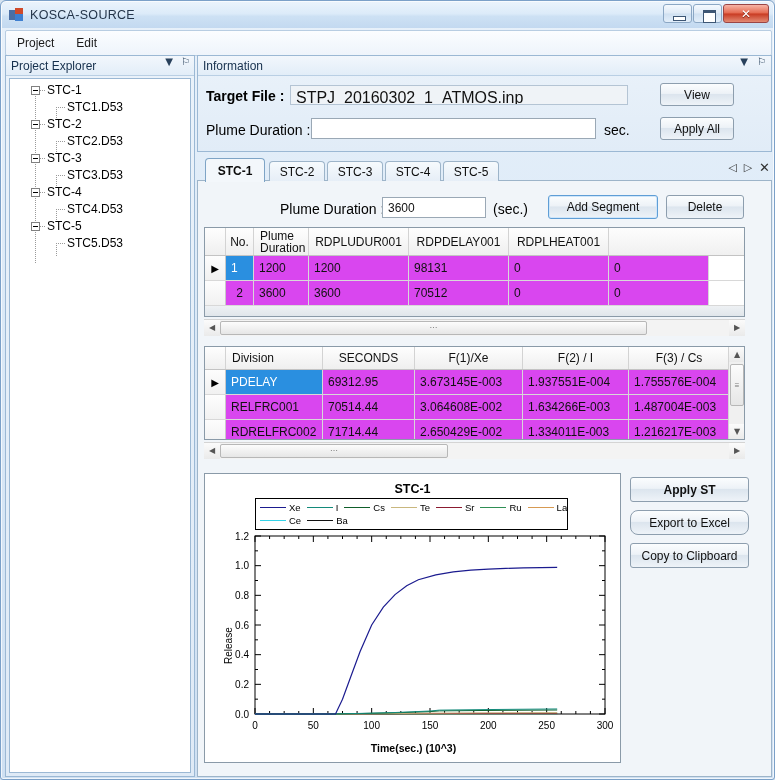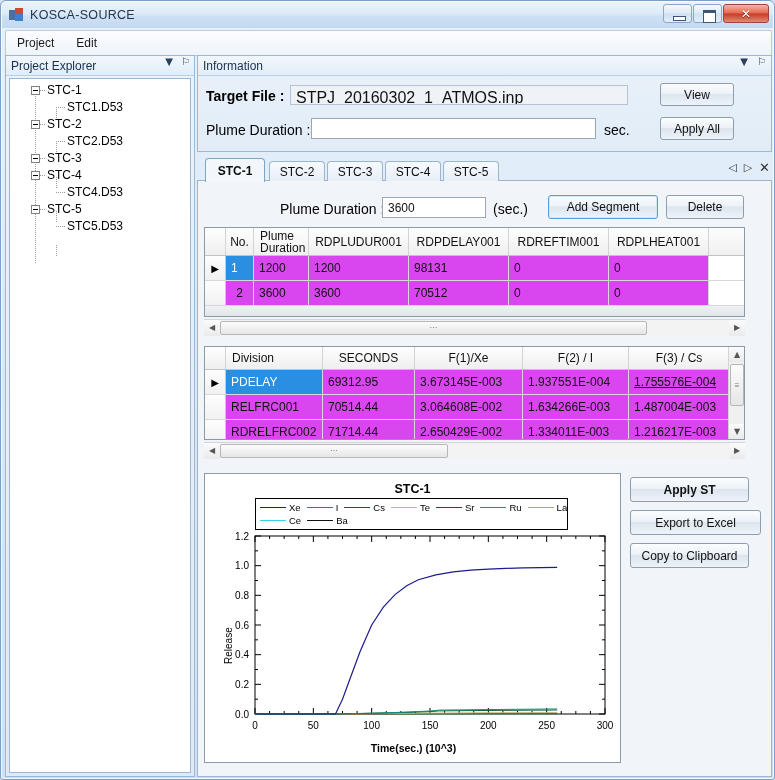--- a/index.html
+++ b/index.html
@@ -306,20 +306,24 @@
       <div class="tnode">
         <span class="dotstub" style="left:46px;top:8px;width:10px;"></span>
         <span class="lbl" style="left:57px;">STC2.D53</span>
       </div>
 
       <div class="tnode">
         <span class="expander" style="left:21px;"></span>
         <span class="dotstub" style="left:30px;top:8px;width:6px;"></span>
         <span class="lbl" style="left:37px;">STC-3</span>
       </div>
+      <div class="tnode">
+        <span class="dotstub" style="left:46px;top:8px;width:10px;"></span>
+        <span class="lbl" style="left:57px;">STC3.D53</span>
+      </div>
 
       <div class="tnode">
         <span class="expander" style="left:21px;"></span>
         <span class="dotstub" style="left:30px;top:8px;width:6px;"></span>
         <span class="lbl" style="left:37px;">STC-4</span>
       </div>
       <div class="tnode">
         <span class="dotstub" style="left:46px;top:8px;width:10px;"></span>
         <span class="lbl" style="left:57px;">STC4.D53</span>
       </div>
@@ -381,21 +385,20 @@
         <div class="btn" style="left:468px;top:14px;width:78px;height:24px;">Delete</div>
 
         <div class="grid" style="left:6px;top:46px;width:541px;height:90px;">
           <div class="grid-head">
             <div class="gh" style="width:21px;"></div>
             <div class="gh ctr" style="width:28px;">No.</div>
             <div class="gh" style="width:55px;">Plume
 Duration</div>
             <div class="gh ctr" style="width:100px;">RDPLUDUR001</div>
             <div class="gh ctr" style="width:100px;">RDPDELAY001</div>
-            <div class="gh ctr" style="width:100px;">RDREFTIM001</div>
             <div class="gh ctr" style="width:100px;">RDPLHEAT001</div>
           </div>
 
           <div class="grow">
             <div class="gc indic" style="width:21px;">▶</div>
             <div class="gc sel" style="width:28px;">1</div>
             <div class="gc" style="width:55px;">1200</div>
             <div class="gc" style="width:100px;">1200</div>
             <div class="gc" style="width:100px;">98131</div>
             <div class="gc" style="width:100px;">0</div>
@@ -431,21 +434,21 @@
             <div class="gh ctr" style="width:106px;">F(2) / I</div>
             <div class="gh ctr" style="width:101px;">F(3) / Cs</div>
           </div>
 
           <div class="grow">
             <div class="gc indic" style="width:21px;">▶</div>
             <div class="gc sel" style="width:97px;">PDELAY</div>
             <div class="gc" style="width:92px;">69312.95</div>
             <div class="gc" style="width:108px;">3.673145E-003</div>
             <div class="gc" style="width:106px;">1.937551E-004</div>
-            <div class="gc" style="width:101px;text-decoration:underline;">1.755576E-004</div>
+            <div class="gc" style="width:101px;">1.755576E-004</div>
           </div>
           <div class="grow">
             <div class="gc indic" style="width:21px;"></div>
             <div class="gc" style="width:97px;">RELFRC001</div>
             <div class="gc" style="width:92px;">70514.44</div>
             <div class="gc" style="width:108px;">3.064608E-002</div>
             <div class="gc" style="width:106px;">1.634266E-003</div>
             <div class="gc" style="width:101px;">1.487004E-003</div>
           </div>
           <div class="grow">
@@ -619,19 +622,19 @@
               <polyline points="50.00,240.00 125.83,240.00 166.67,239.85 225.00,239.70 283.33,239.56 352.17,239.41" fill="none" stroke="#2f8f55" stroke-width="1"></polyline>
               <polyline points="50.00,240.00 125.83,240.00 166.67,239.85 225.00,239.56 283.33,239.41 352.17,239.26" fill="none" stroke="#8b1b30" stroke-width="1"></polyline>
               <polyline points="50.00,240.00 125.83,240.00 166.67,239.70 225.00,239.11 283.33,238.81 352.17,238.66" fill="none" stroke="#c9b77e" stroke-width="1"></polyline>
               <polyline points="50.00,240.00 125.83,240.00 155.00,239.56 190.00,238.81 225.00,237.63 234.33,236.88 283.33,236.44 352.17,236.00" fill="none" stroke="#0f5f2a" stroke-width="1"></polyline>
               <polyline points="50.00,240.00 125.83,240.00 155.00,239.41 190.00,238.52 225.00,237.03 234.33,236.14 283.33,235.55 352.17,234.96" fill="none" stroke="#138a7a" stroke-width="1"></polyline>
               <polyline points="50.00,240.00 108.33,240.00 125.83,240.00 130.50,240.00 137.50,225.17 145.67,202.92 155.00,177.70 166.67,151.00 178.33,133.20 190.00,120.59 201.67,111.69 213.33,105.76 230.83,100.86 248.33,97.90 265.83,96.12 283.33,95.08 300.83,94.34 318.33,93.89 335.83,93.59 352.17,93.30" fill="none" stroke="#1b1b8f" stroke-width="1.2"></polyline>
             </svg>
         </div>
 
         <div class="btn bold sidebtn" style="left:432px;top:296px;width:119px;height:25px;">Apply ST</div>
-        <div class="btn sidebtn" style="left:432px;top:329px;width:131px;height:25px;">Export to Excel</div>
+        <div class="btn sidebtn" style="left:432px;top:329px;width:119px;height:25px;border-radius:8px;">Export to Excel</div>
         <div class="btn sidebtn" style="left:432px;top:362px;width:119px;height:25px;">Copy to Clipboard</div>
 
       </div>
     </div>
   </div>
 </div>
 
 </body></html>

